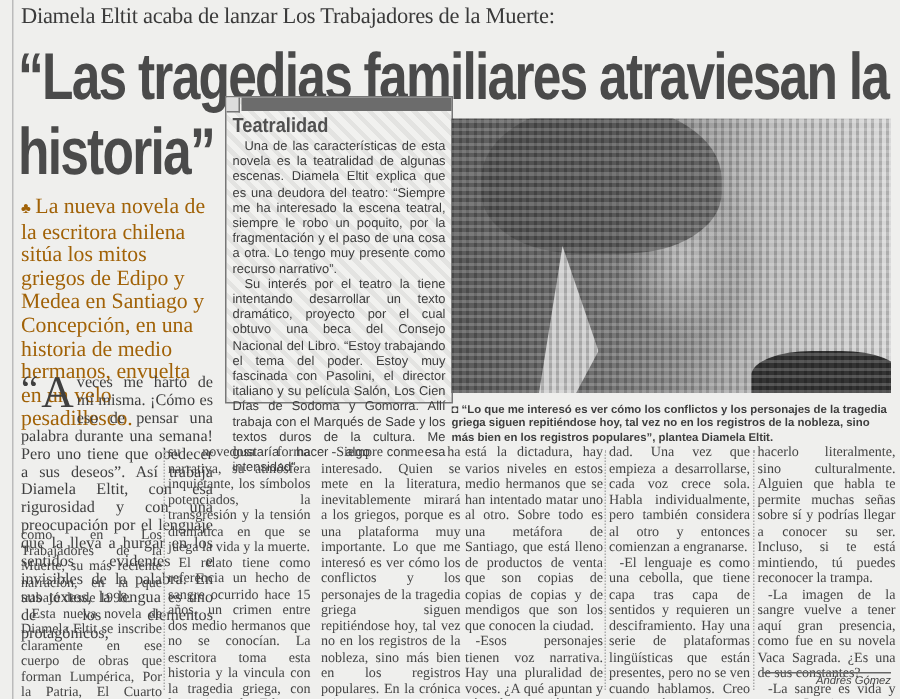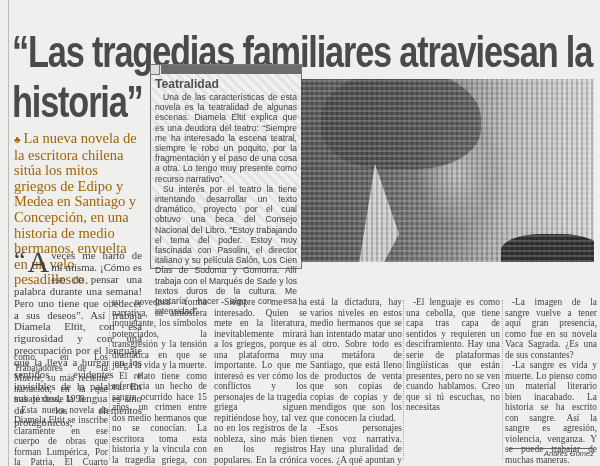--- a/index.html
+++ b/index.html
@@ -45,20 +45,21 @@
   .byline-rule{position:absolute;left:508px;top:448px;width:86px;border-top:1px solid #666;}
   .byline{position:absolute;left:520px;top:449px;font-family:"Liberation Sans",sans-serif;font-style:italic;font-size:7.5px;color:#444;text-align:right;width:74px;}
   .frame-left{position:absolute;left:8px;top:0;height:466px;border-left:1px solid #bbb;}
 </style>
 </head>
 <body>
 
 <div class="page">
   <div class="frame-left"></div>
 
+  <div class="kicker">Diamela Eltit acaba de lanzar Los Trabajadores de la Muerte:</div>
   <div class="headline h1">“Las tragedias familiares atraviesan la</div>
   <div class="headline h2">historia”</div>
 
   <div class="lead">
     <span class="bullet">♣</span><span>La nueva novela de la escritora chilena sitúa los mitos griegos de Edipo y Medea en Santiago y Concepción, en una historia de medio hermanos, envuelta en un velo pesadillesco.</span>
   </div>
 
   <div class="sidebar">
     <div class="corner"></div>
     <div class="bar"></div>
@@ -66,20 +67,23 @@
     <div class="body">
       <p>Una de las características de esta novela es la teatralidad de algunas escenas. Diamela Eltit explica que es una deudora del teatro: “Siempre me ha interesado la escena teatral, siempre le robo un poquito, por la fragmentación y el paso de una cosa a otra. Lo tengo muy presente como recurso narrativo”.</p>
       <p>Su interés por el teatro la tiene intentando desarrollar un texto dramático, proyecto por el cual obtuvo una beca del Consejo Nacional del Libro. “Estoy trabajando el tema del poder. Estoy muy fascinada con Pasolini, el director italiano y su película Salón, Los Cien Días de Sodoma y Gomorra. Allí trabaja con el Marqués de Sade y los textos duros de la cultura. Me gustaría hacer algo con esa intensidad”.</p>
     </div>
   </div>
 
   <div class="photo">
     <div class="hair"></div>
     <div class="hand"></div>
     <div class="shoulder"></div>
+  </div>
+  <div class="caption">
+    <span>◘ </span><span>“Lo que me interesó es ver cómo los conflictos y los personajes de la tragedia griega siguen repitiéndose hoy, tal vez no en los registros de la nobleza, sino más bien en los registros populares”, plantea Diamela Eltit.</span>
   </div>
 
   <div class="pullquote">
     <span class="qm">“</span><span class="drop">A</span><span>veces me harto de mí misma. ¡Cómo es eso de pensar una palabra durante una semana! Pero uno tiene que obedecer a sus deseos”. Así trabaja Diamela Eltit, con esa rigurosidad y con una preocupación por el lenguaje que la lleva a hurgar en los sentidos evidentes e invisibles de la palabra. En sus textos, la lengua es uno de los elementos protagónicos,</span>
   </div>
 
   <div class="col col1">
     <p style="text-indent:0">como en Los Trabajadores de la Muerte, su más reciente narración, en la que trabajó desde 1998.</p>
     <p>Esta nueva novela de Diamela Eltit se inscribe claramente en ese cuerpo de obras que forman Lumpérica, Por la Patria, El Cuarto Mundo, Vaca Sagrada y Los Vigilantes. Los Trabajadores de la Muerte es fiel a los códigos de la autora: sus mundos marginales, su poderosa materia lingüística,</p>
   </div>
@@ -93,23 +97,25 @@
     <p>-Siempre me ha interesado. Quien se mete en la literatura, inevitablemente mirará a los griegos, porque es una plataforma muy importante. Lo que me interesó es ver cómo los conflictos y los personajes de la tragedia griega siguen repitiéndose hoy, tal vez no en los registros de la nobleza, sino más bien en los registros populares. En la crónica roja. Las tragedias familiares atraviesan la historia, la perforan y la nutren.</p>
 
   </div>
   <div class="col col4">
     <p style="text-indent:0">está la dictadura, hay varios niveles en estos medio hermanos que se han intentado matar uno al otro. Sobre todo es una metáfora de Santiago, que está lleno de productos de venta que son copias de copias de copias y de mendigos que son los que conocen la ciudad.</p>
     <p>-Esos personajes tienen voz narrativa. Hay una pluralidad de voces. ¿A qué apuntan y cómo las manejó?</p>
 
   </div>
   <div class="sep" style="left:403px"></div>
   <div class="col col5">
+    <p style="text-indent:0">dad. Una vez que empieza a desarrollarse, cada voz crece sola. Habla individualmente, pero también considera al otro y entonces comienzan a engranarse.</p>
     <p>-El lenguaje es como una cebolla, que tiene capa tras capa de sentidos y requieren un desciframiento. Hay una serie de plataformas lingüísticas que están presentes, pero no se ven cuando hablamos. Creo que si tú escuchas, no necesitas</p>
   </div>
   <div class="sep" style="left:502px"></div>
   <div class="col col6">
+    <p style="text-indent:0">hacerlo literalmente, sino culturalmente. Alguien que habla te permite muchas señas sobre sí y podrías llegar a conocer su ser. Incluso, si te está mintiendo, tú puedes reconocer la trampa.</p>
     <p>-La imagen de la sangre vuelve a tener aquí gran presencia, como fue en su novela Vaca Sagrada. ¿Es una de sus constantes?</p>
     <p>-La sangre es vida y muerte. Lo pienso como un material literario bien inacabado. La historia se ha escrito con sangre. Así la sangre es agresión, violencia, venganza. Y se puede trabajar de muchas maneras.</p>
   </div>
 
   <div class="byline-rule"></div>
   <div class="byline">Andrés Gómez</div>
 </div>
 
 </body></html>

